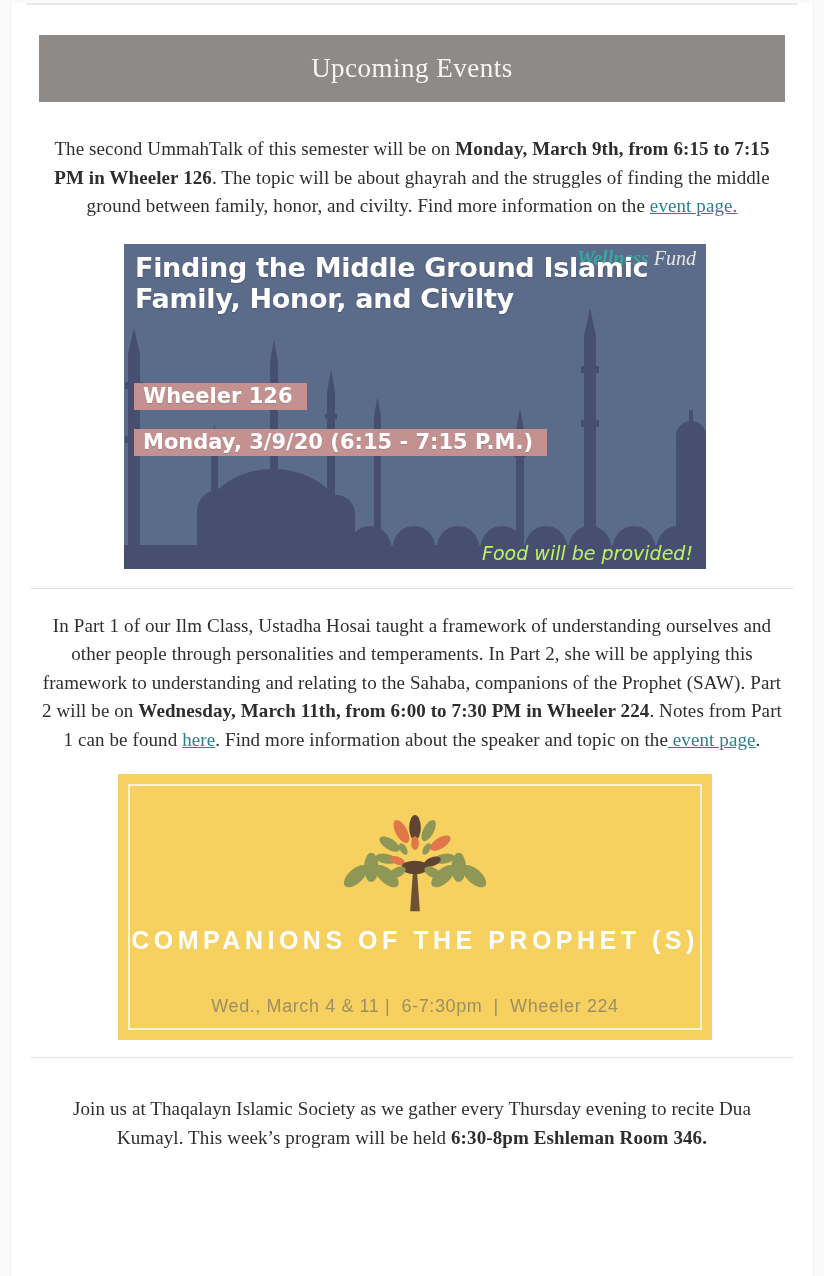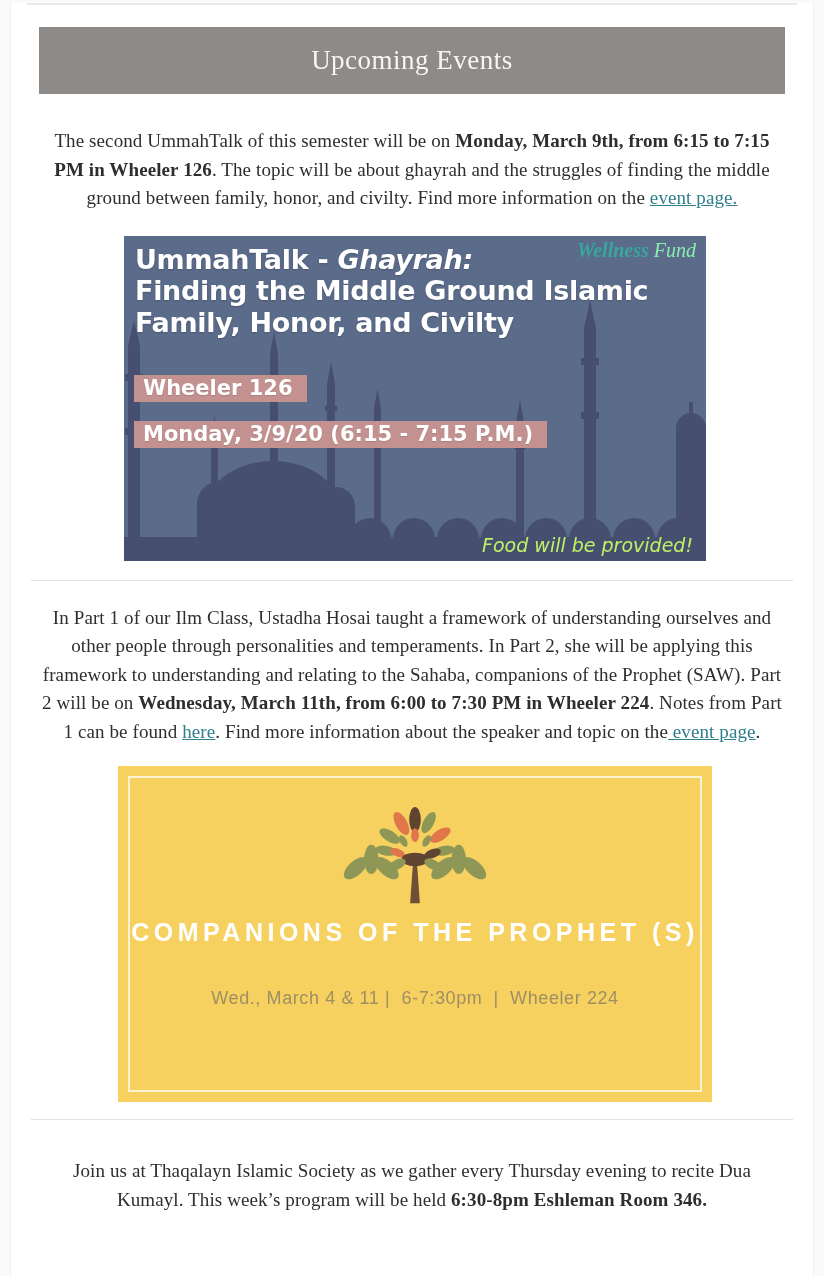--- a/index.html
+++ b/index.html
@@ -19,21 +19,21 @@
   }
   .top-rule {
     height: 2px;
     background: #e9e9e9;
     margin: 3px 16px 0 16px;
   }
   .content { padding: 0 28px; }
 
   
   .banner {
-    margin-top: 22px;
+    margin-top: 30px;
     height: 67px;
     background: #8e8a87;
     display: flex;
     align-items: center;
     justify-content: center;
   }
   .banner-title {
     color: #f7f6f5;
     font-size: 27px;
     letter-spacing: 0.5px;
@@ -77,21 +77,21 @@
     width: 100%; height: 100%;
   }
   .f1-brand {
     position: absolute;
     top: 3px; right: 10px;
     font-family: "Liberation Serif", serif;
     font-style: italic;
     font-size: 20px;
   }
   .f1-brand .wellness { color: #38a79d; font-weight: bold; }
-  .f1-brand .fund { color: #86efac; }
+  .f1-brand .fund { color: #e5e5e5; }
   .f1-title {
     position: absolute;
     left: 11px; top: 8px;
     color: #ffffff;
     font-weight: bold;
     font-size: 27px;
     line-height: 31.5px;
     letter-spacing: -0.3px;
     text-shadow: 0 1px 2px rgba(0,0,0,0.18);
   }
@@ -114,21 +114,21 @@
     right: 13px; bottom: 5px;
     color: #bef264;
     font-style: italic;
     font-size: 19px;
   }
 
   
   .flyer2 {
     position: relative;
     width: 594px;
-    height: 336px;
+    height: 266px;
     margin: 20px 12px 0 79px;
     background: #f6d160;
     font-family: "Liberation Sans", sans-serif;
   }
   .f2-border {
     position: absolute;
     left: 10px; top: 10px; right: 10px; bottom: 10px;
     border: 2px solid #fdf3d2;
   }
   .f2-tree { position: absolute; left: 0; top: 40px; width: 100%; text-align: center; }
@@ -221,21 +221,20 @@
           <circle cx="567" cy="192" r="15"></circle>
           <rect x="565" y="166" width="4" height="14"></rect>
 
           <rect x="0" y="301" width="582" height="24"></rect>
         </g>
       </svg>
       <div class="f1-brand">
         <span class="wellness">Wellness</span><span class="fund"> Fund</span>
       </div>
       <div class="f1-title">
-        <div><span>UmmahTalk - </span><span class="em">Ghayrah:</span></div>
         <div>Finding the Middle Ground Islamic</div>
         <div>Family, Honor, and Civilty</div>
       </div>
       <div class="f1-labels">
         <div class="f1-label">Wheeler 126</div>
         <div class="f1-label">Monday, 3/9/20 (6:15 - 7:15 P.M.)</div>
       </div>
       <div class="f1-footnote">Food will be provided!</div>
     </div>
 

